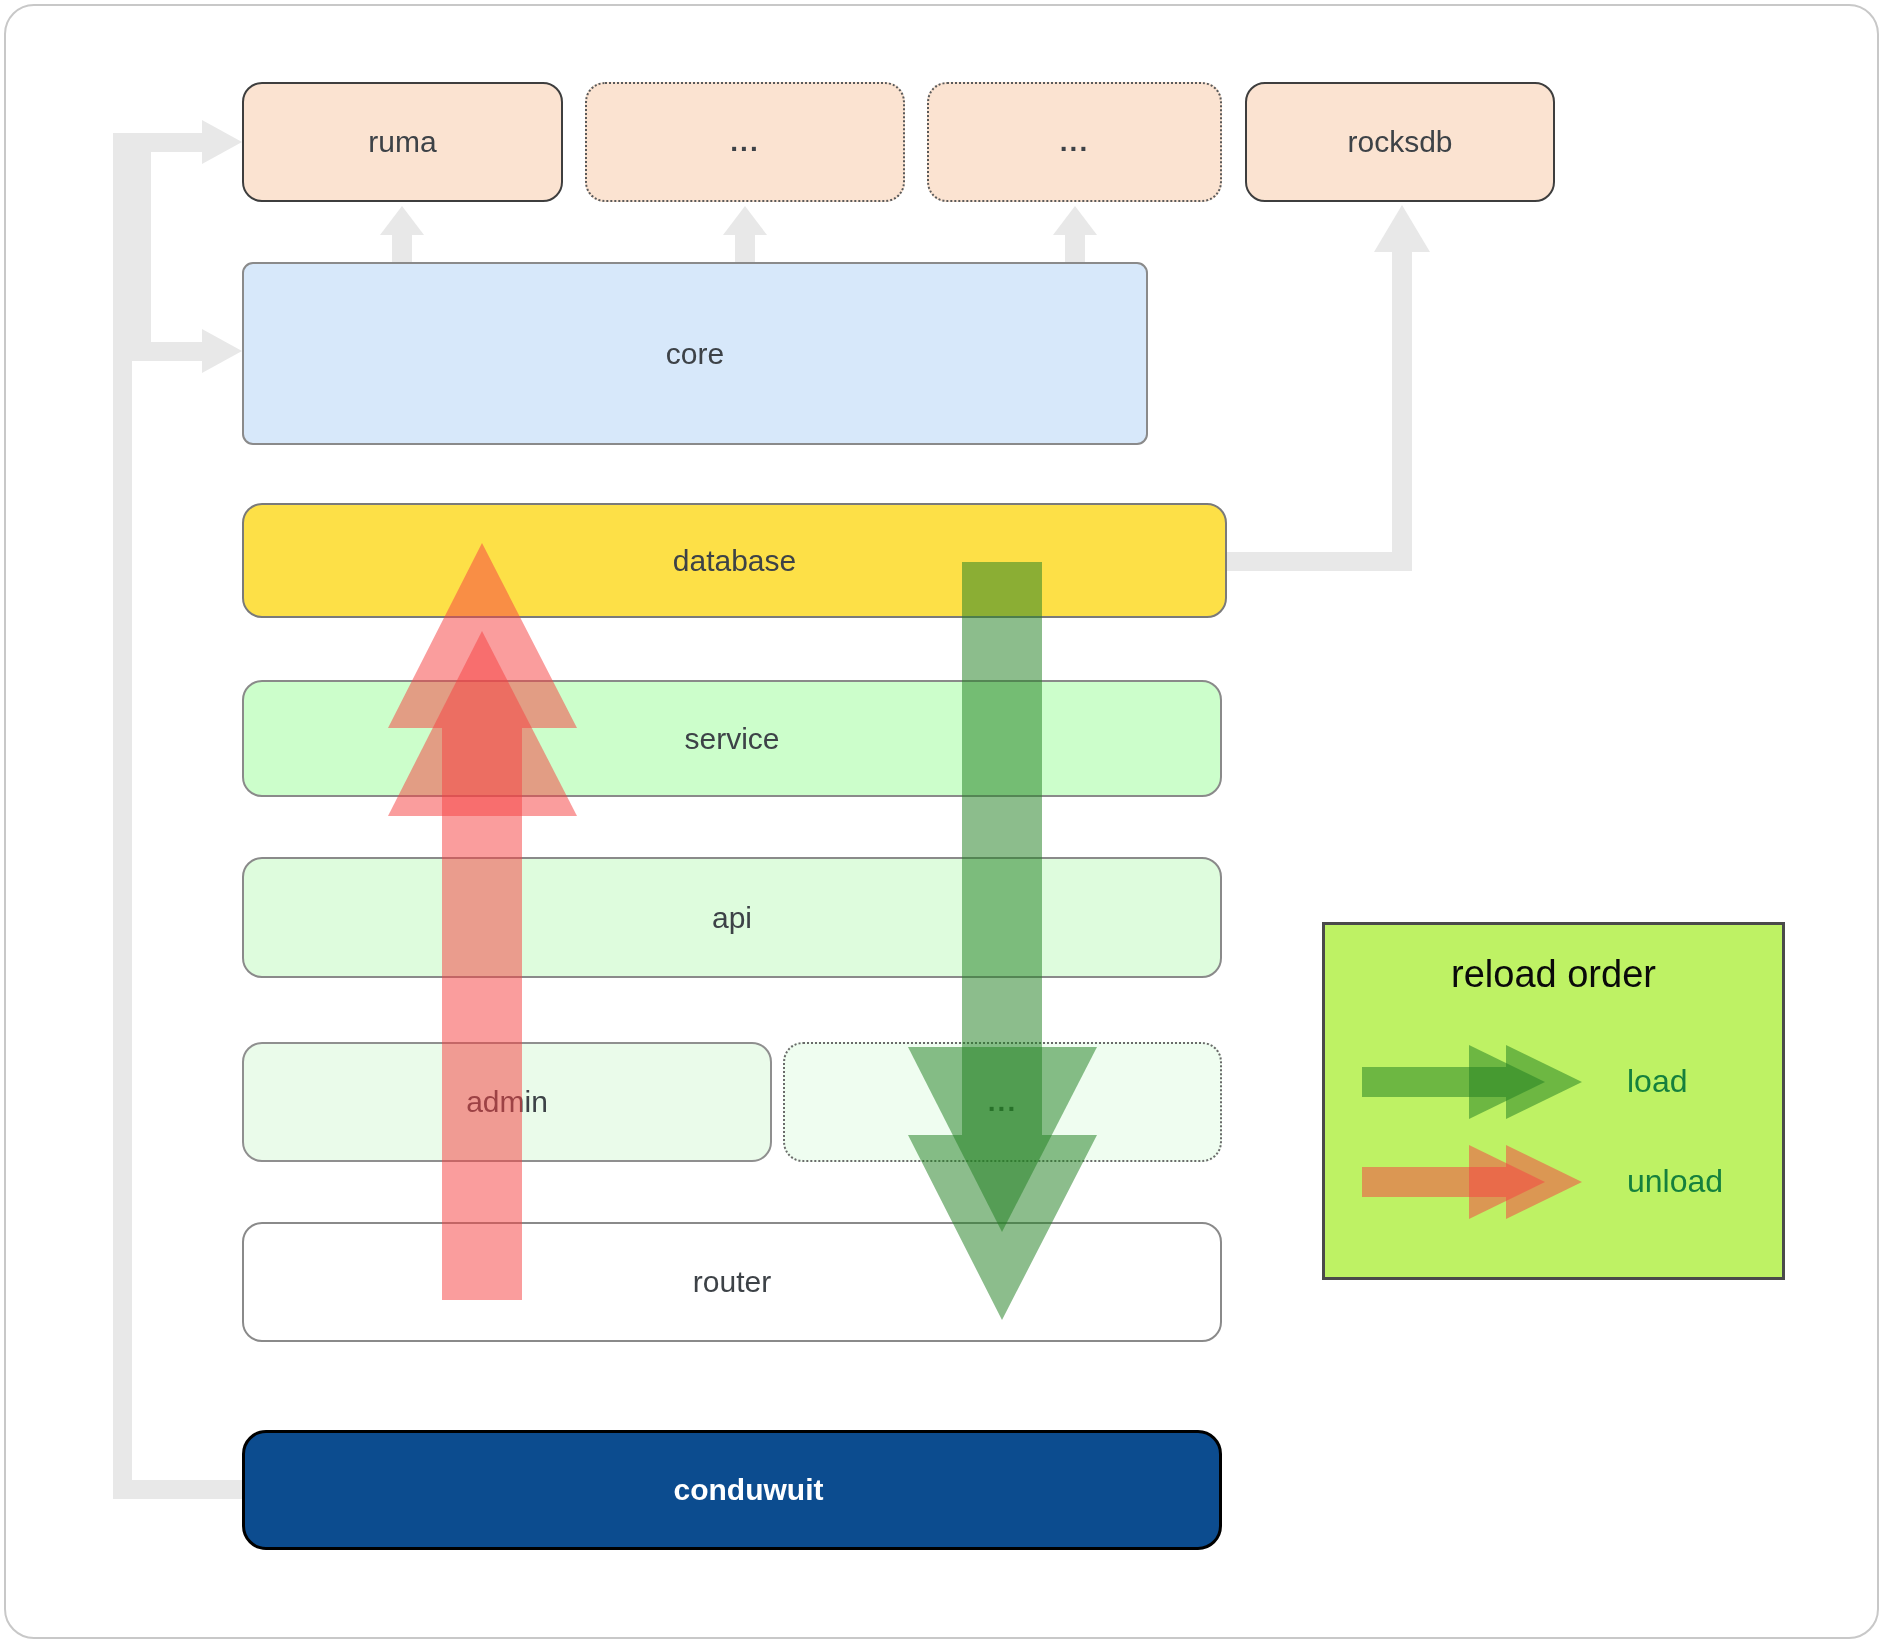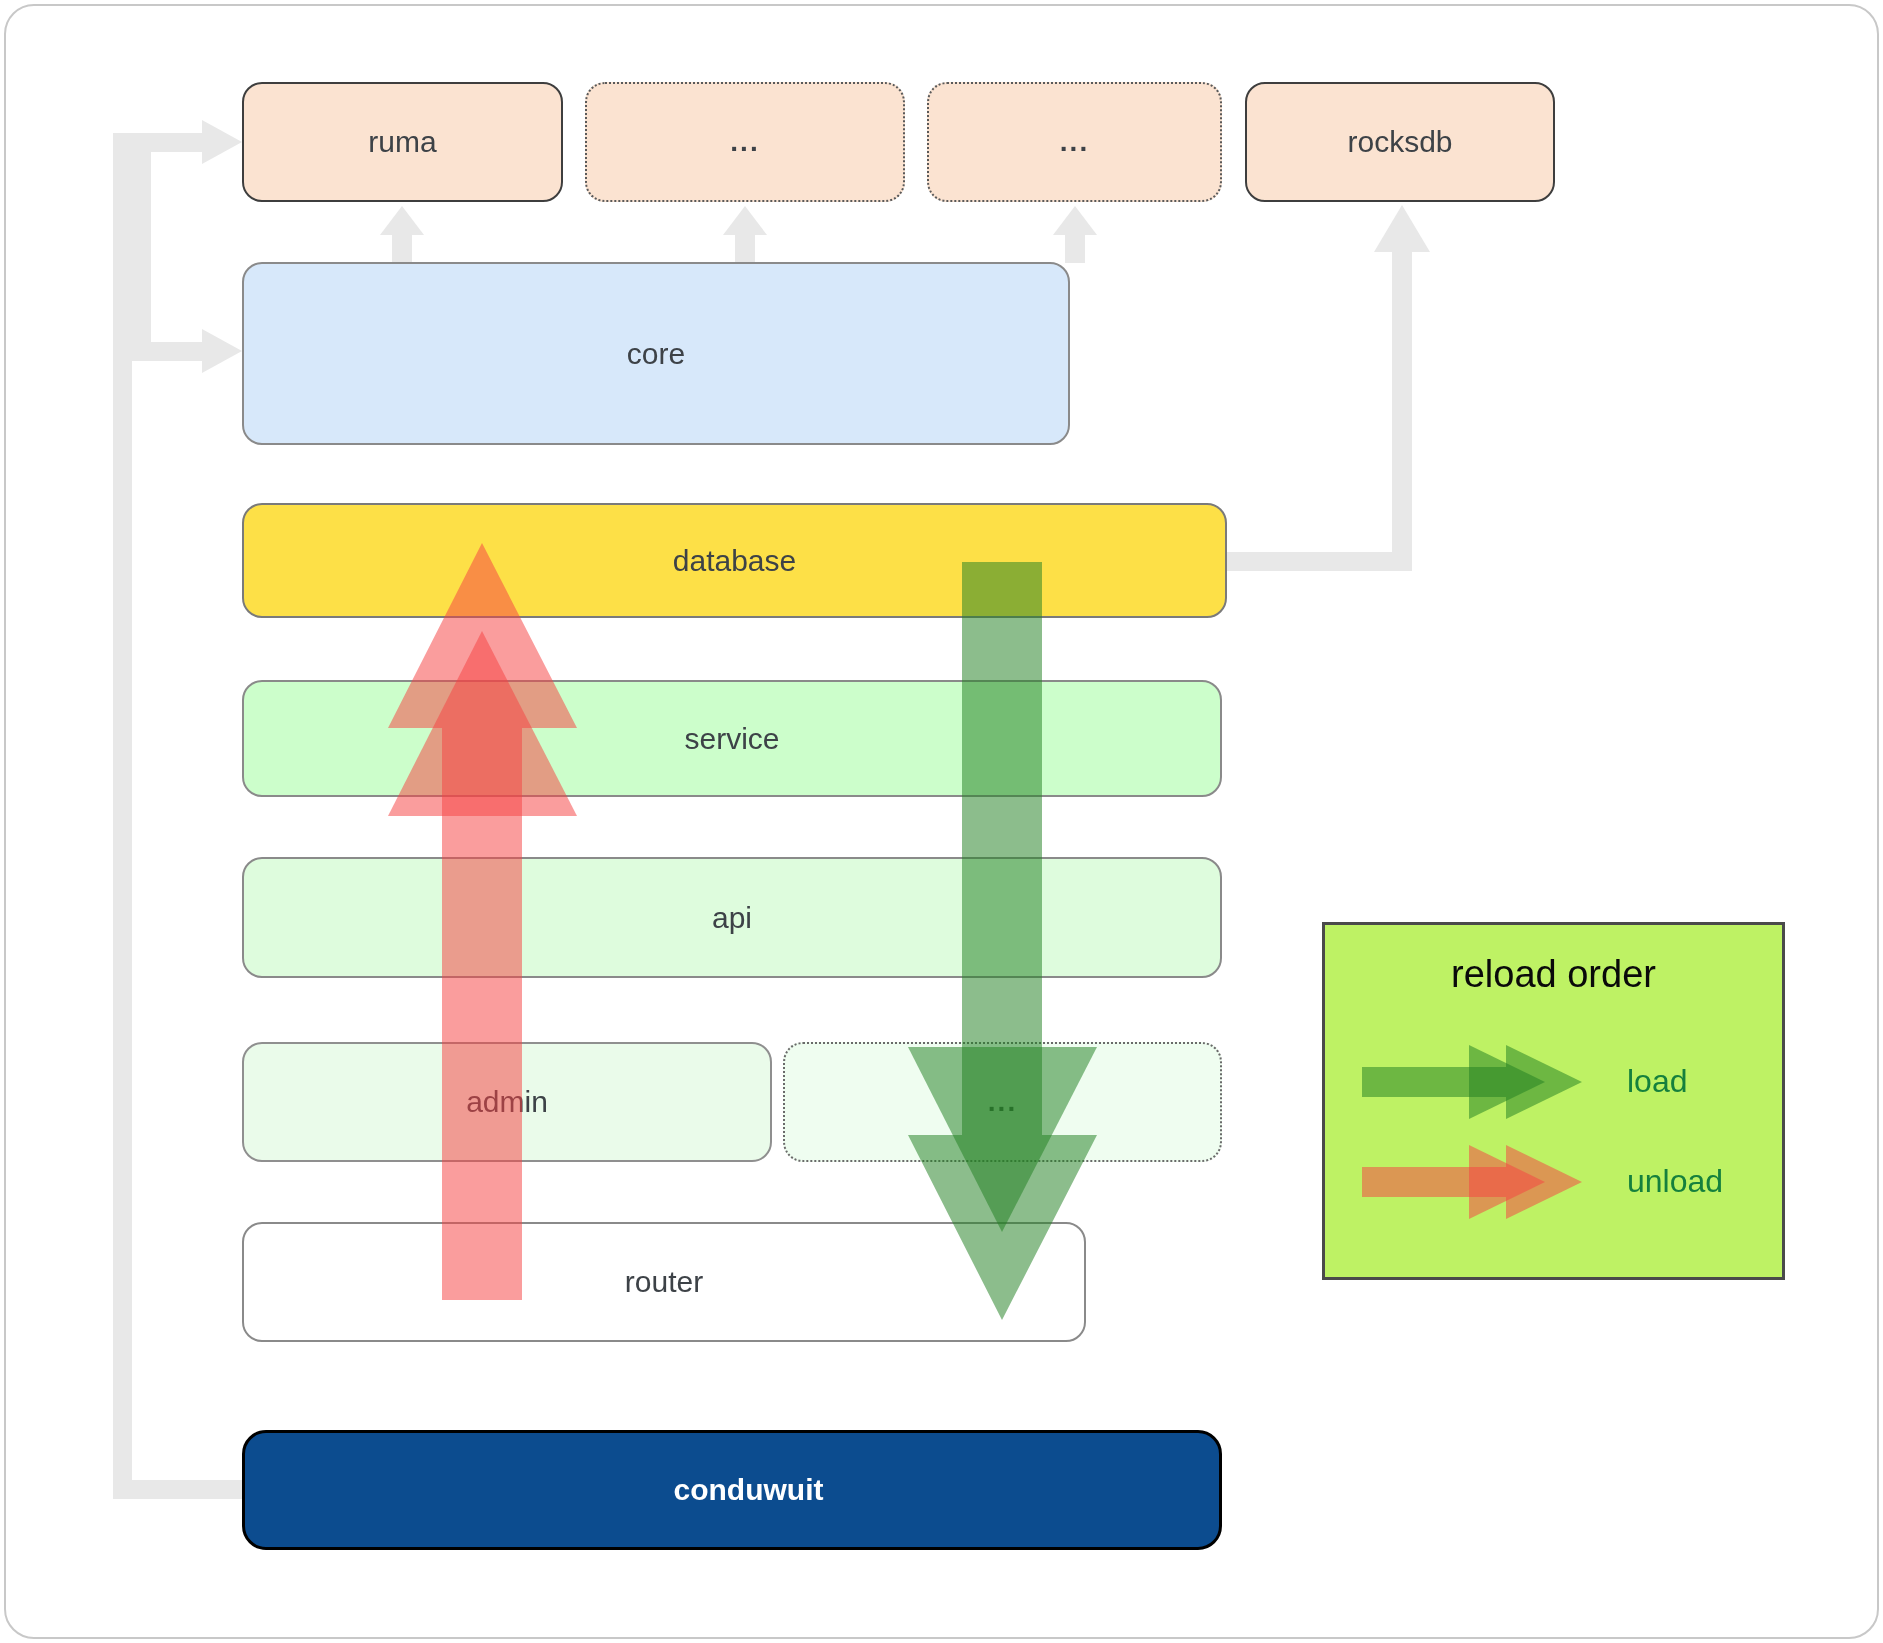--- a/index.html
+++ b/index.html
@@ -66,21 +66,21 @@
   <div class="box peach-dotted" style="left:585px;top:82px;width:320px;height:120px;">
       <span class="dots">...</span>
     </div>
   <div class="box peach-dotted" style="left:927px;top:82px;width:295px;height:120px;">
       <span class="dots">...</span>
     </div>
   <div class="box peach" style="left:1245px;top:82px;width:310px;height:120px;">
       <span>rocksdb</span>
     </div>
 
-  <div class="box blue" style="left:242px;top:262px;width:828px;height:183px;">
+  <div class="box blue" style="left:242px;top:262px;width:906px;height:183px;border-radius:11px;">
       <span>core</span>
     </div>
 
   <div class="box green-bright" style="left:242px;top:503px;width:985px;height:115px;">
       <span>database</span>
     </div>
 
   <div class="box green-mid" style="left:242px;top:680px;width:980px;height:117px;">
       <span>service</span>
     </div>
@@ -89,21 +89,21 @@
       <span>api</span>
     </div>
 
   <div class="box green-pale" style="left:242px;top:1042px;width:530px;height:120px;">
       <span>admin</span>
     </div>
   <div class="box green-pale-dotted" style="left:783px;top:1042px;width:439px;height:120px;">
       <span class="dots">...</span>
     </div>
 
-  <div class="box white-box" style="left:242px;top:1222px;width:844px;height:120px;">
+  <div class="box white-box" style="left:242px;top:1222px;width:980px;height:120px;">
       <span>router</span>
     </div>
 
   <div class="box navy" style="left:242px;top:1430px;width:980px;height:120px;padding-left:33px;">
       <span>conduwuit</span>
     </div>
 
   <div class="legend">
     <div class="legend-title">reload order</div>
   </div>

